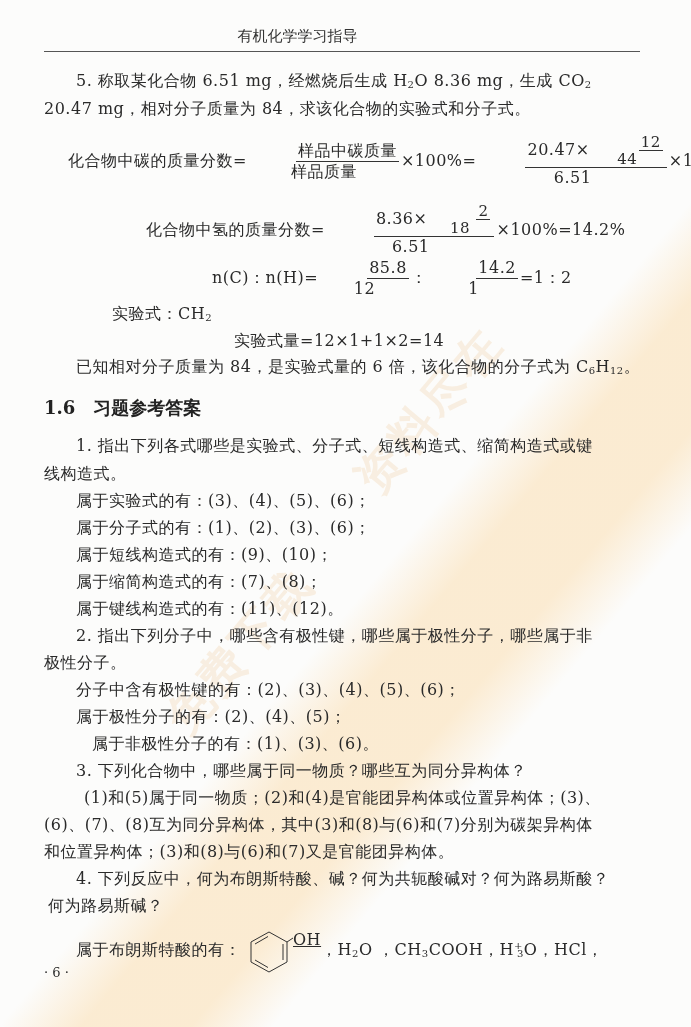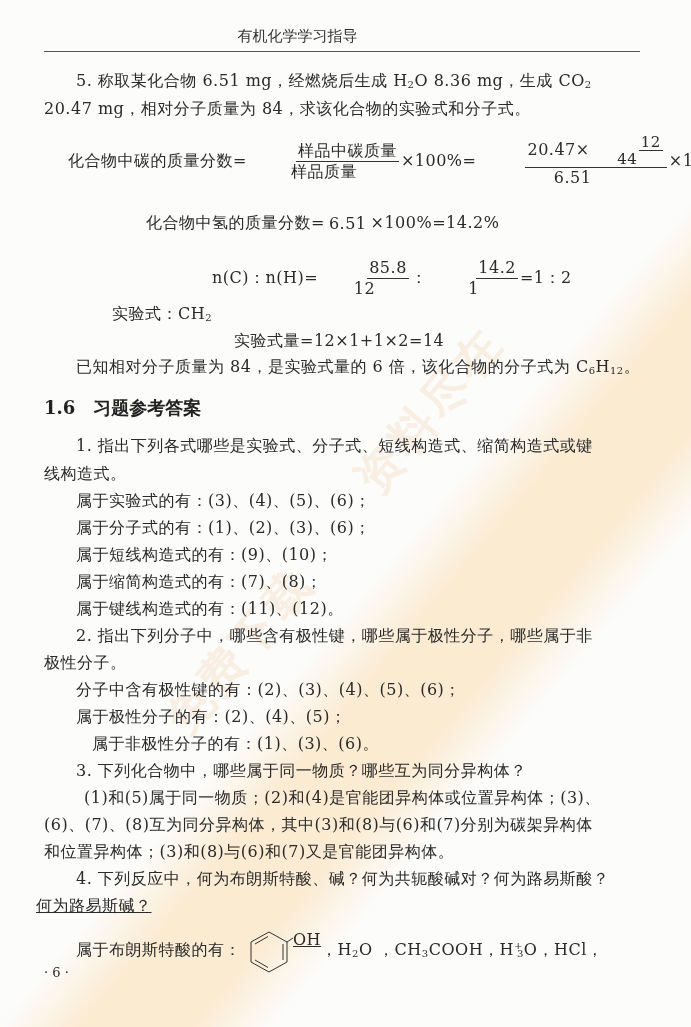--- a/index.html
+++ b/index.html
@@ -62,21 +62,21 @@
 <div class="line" style="left:76px; top:70px;">
   <span>5. 称取某化合物 6.51 mg，经燃烧后生成 H</span><sub>2</sub><span>O 8.36 mg，生成 CO</span><sub>2</sub>
 </div>
 <div class="line" style="left:44px; top:98px;">20.47 mg，相对分子质量为 84，求该化合物的实验式和分子式。</div>
 
 <div class="line" style="left:68px; top:134px; line-height:40px;">
   <span>化合物中碳的质量分数=</span><span class="frac"><span class="num">样品中碳质量</span><span class="den">样品质量</span></span><span>×100%=</span><span class="frac"><span class="num"><span>20.47×</span><span class="frac small"><span class="num">12</span><span class="den">44</span></span></span><span class="den">6.51</span></span><span>×100%=85.8%</span>
 </div>
 
 <div class="line" style="left:146px; top:203px; line-height:40px;">
-  <span>化合物中氢的质量分数=</span><span class="frac"><span class="den">6.51</span></span><span>×100%=14.2%</span>
+  <span>化合物中氢的质量分数=</span><span class="frac"><span class="num"><span>8.36×</span><span class="frac small"><span class="num">2</span><span class="den">18</span></span></span><span class="den">6.51</span></span><span>×100%=14.2%</span>
 </div>
 
 <div class="line" style="left:212px; top:258px; line-height:40px;">
   <span>n(C)：n(H)=</span><span class="frac"><span class="num">85.8</span><span class="den">12</span></span><span>：</span><span class="frac"><span class="num">14.2</span><span class="den">1</span></span><span>=1：2</span>
 </div>
 
 <div class="line" style="left:76px; top:303px;margin-left:36px;">
   <span>实验式：CH</span><sub>2</sub>
 </div>
 <div class="line" style="left:234px; top:330px;">实验式量=12×1+1×2=14</div>
@@ -101,21 +101,21 @@
 <div class="line" style="left:76px; top:679px;">分子中含有极性键的有：(2)、(3)、(4)、(5)、(6)；</div>
 <div class="line" style="left:76px; top:706px;text-align:right;">属于极性分子的有：(2)、(4)、(5)；</div>
 <div class="line" style="left:92px; top:733px;">属于非极性分子的有：(1)、(3)、(6)。</div>
 
 <div class="line" style="left:76px; top:760px;">3. 下列化合物中，哪些属于同一物质？哪些互为同分异构体？</div>
 <div class="line" style="left:84px; top:787px;">(1)和(5)属于同一物质；(2)和(4)是官能团异构体或位置异构体；(3)、</div>
 <div class="line" style="left:44px; top:814px;">(6)、(7)、(8)互为同分异构体，其中(3)和(8)与(6)和(7)分别为碳架异构体</div>
 <div class="line" style="left:44px; top:841px;">和位置异构体；(3)和(8)与(6)和(7)又是官能团异构体。</div>
 
 <div class="line" style="left:76px; top:868px;">4. 下列反应中，何为布朗斯特酸、碱？何为共轭酸碱对？何为路易斯酸？</div>
-<div class="line" style="left:36px; top:895px;text-decoration:underline;">何为路易斯碱？</div>
+<div class="line" style="left:48px; top:895px;">何为路易斯碱？</div>
 <div class="line" style="left:76px; top:920px; line-height:40px;">
   <span>属于布朗斯特酸的有：</span><svg class="benzene" width="48" height="46" viewBox="0 0 48 46">
     <polygon points="24,4 42,14 42,34 24,44 6,34 6,14" fill="none" stroke="#333" stroke-width="1"></polygon>
     <line x1="10" y1="16" x2="23" y2="8.5" stroke="#333" stroke-width="1"></line>
     <line x1="38" y1="16" x2="38" y2="32" stroke="#333" stroke-width="1"></line>
     <line x1="10" y1="32" x2="23" y2="39.5" stroke="#333" stroke-width="1"></line>
     <line x1="42" y1="14" x2="48" y2="10" stroke="#333" stroke-width="1"></line>
   </svg><span style="vertical-align:10px; margin-left:-4px;text-decoration:underline;">OH</span><span>，H</span><sub>2</sub><span>O ，CH</span><sub>3</sub><span>COOH，H</span><sup>+</sup><sub style="margin-left:-6px;">3</sub><span>O，HCl，</span>
 </div>
 

